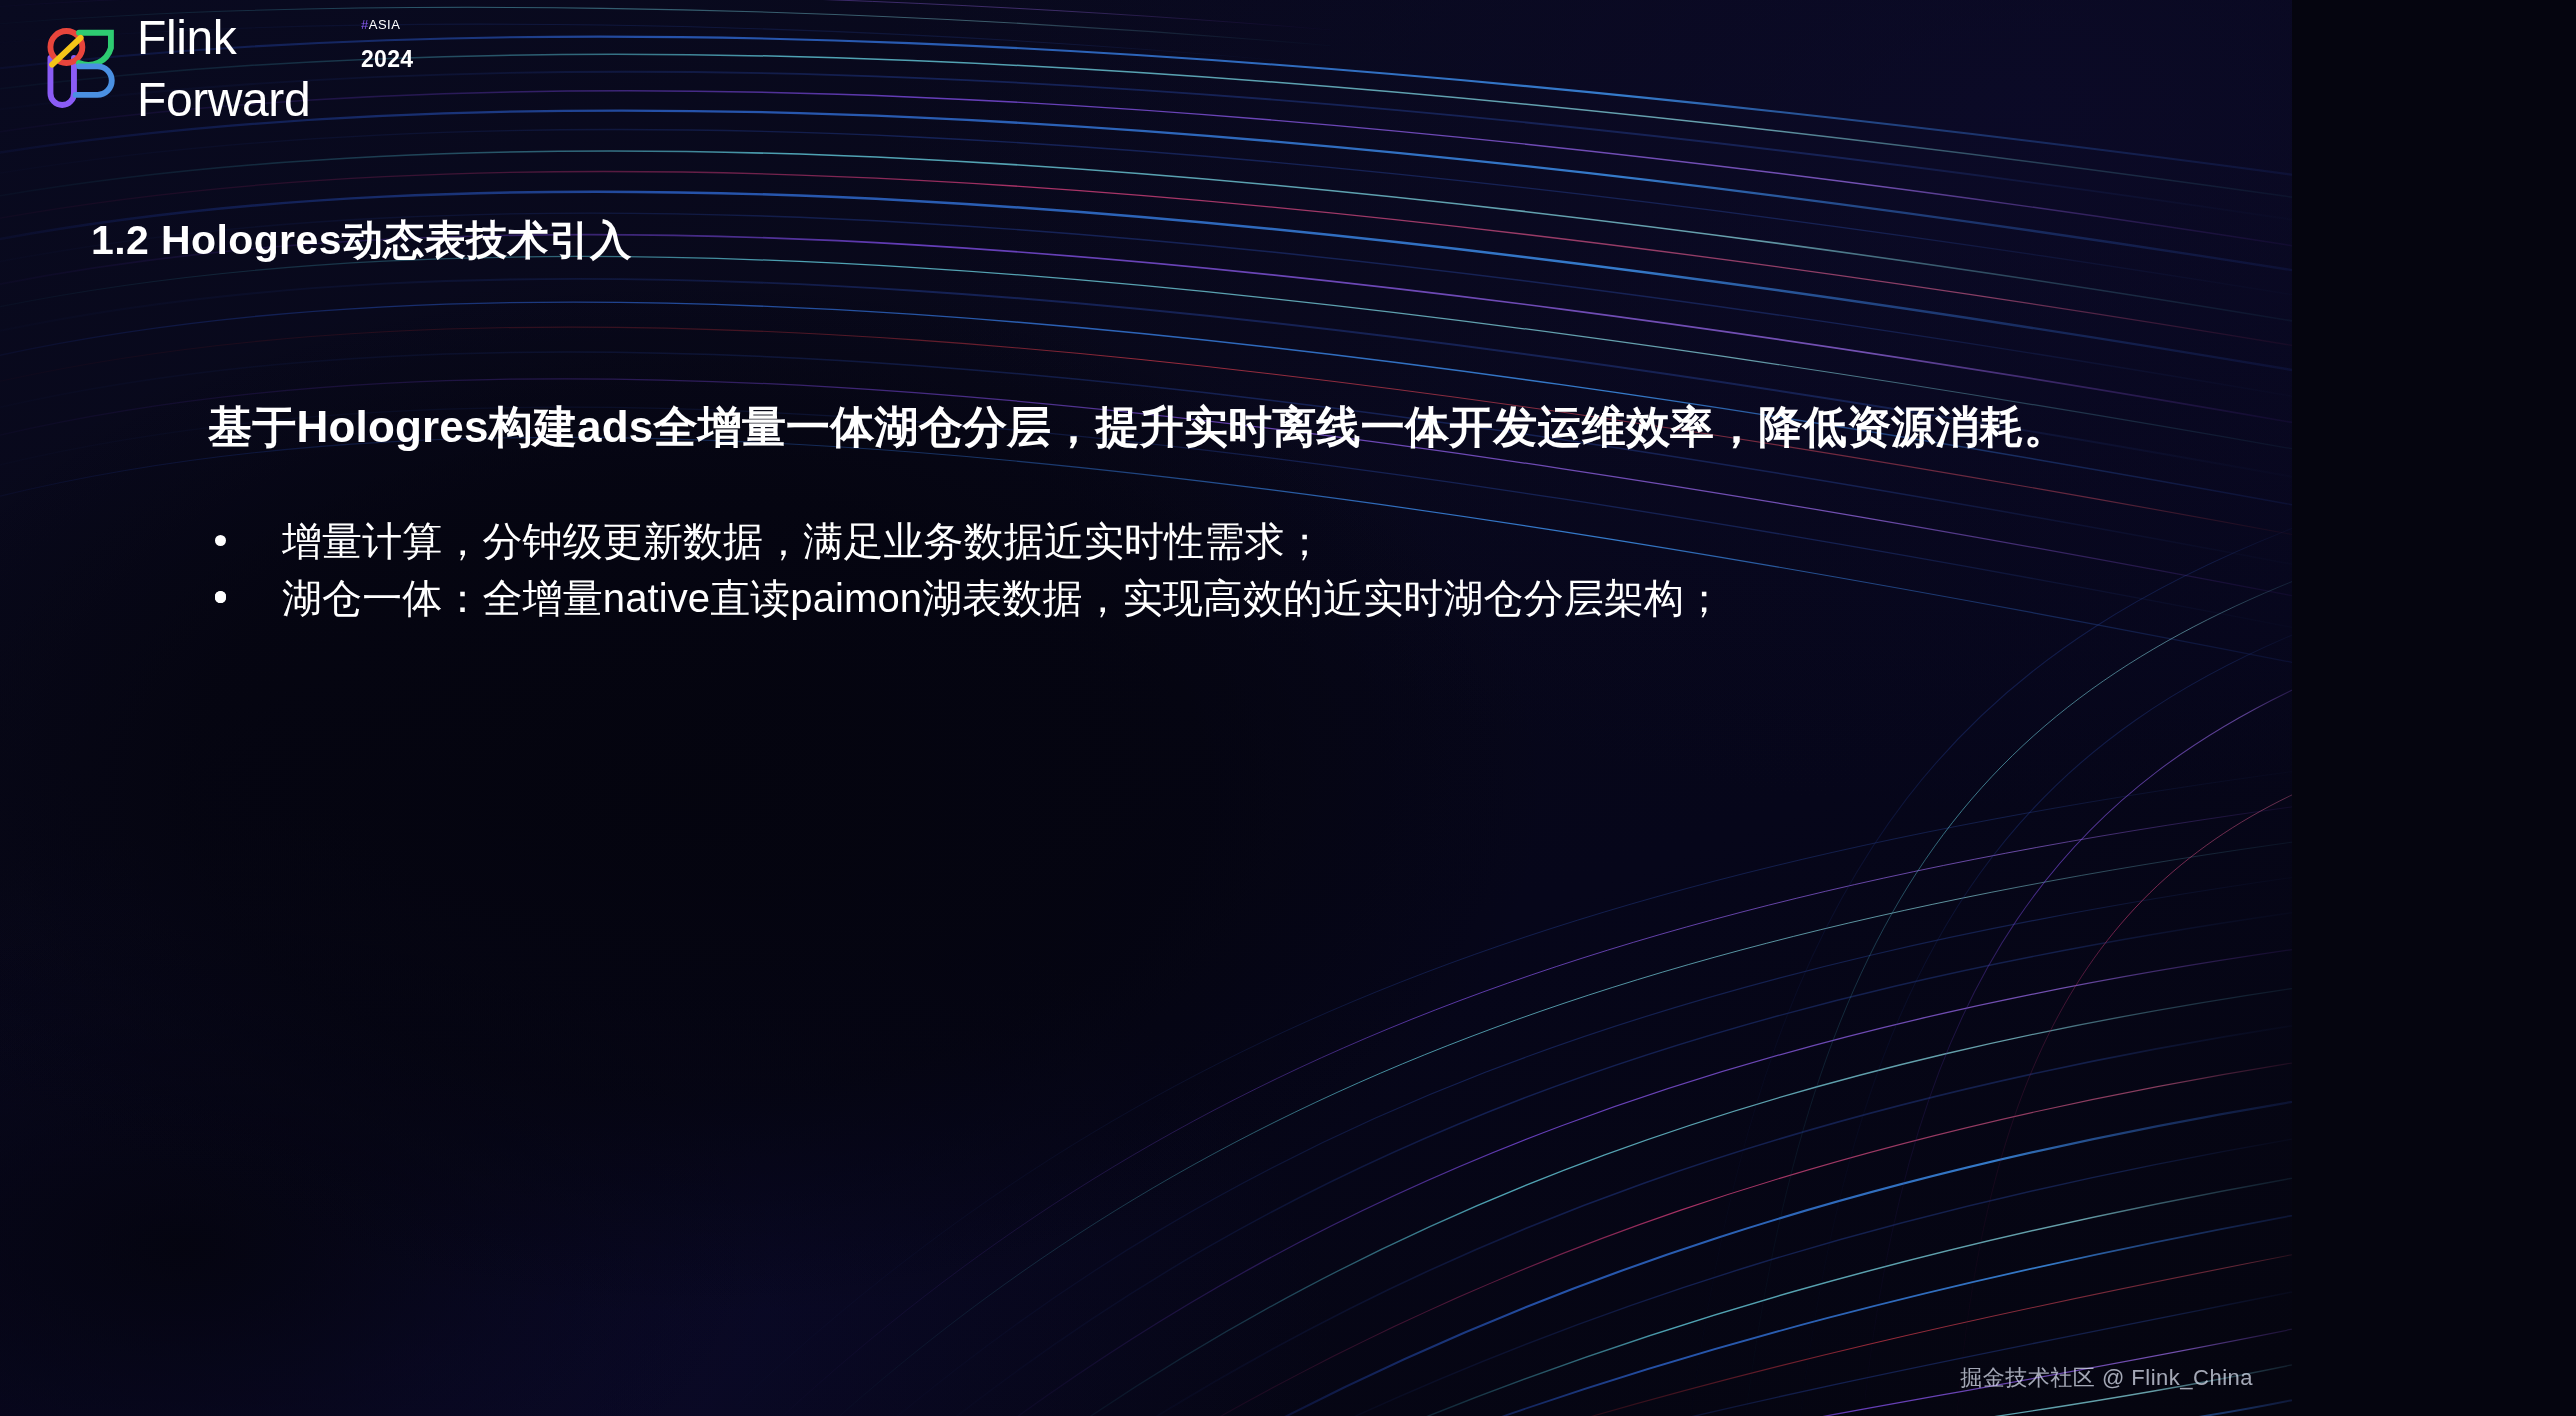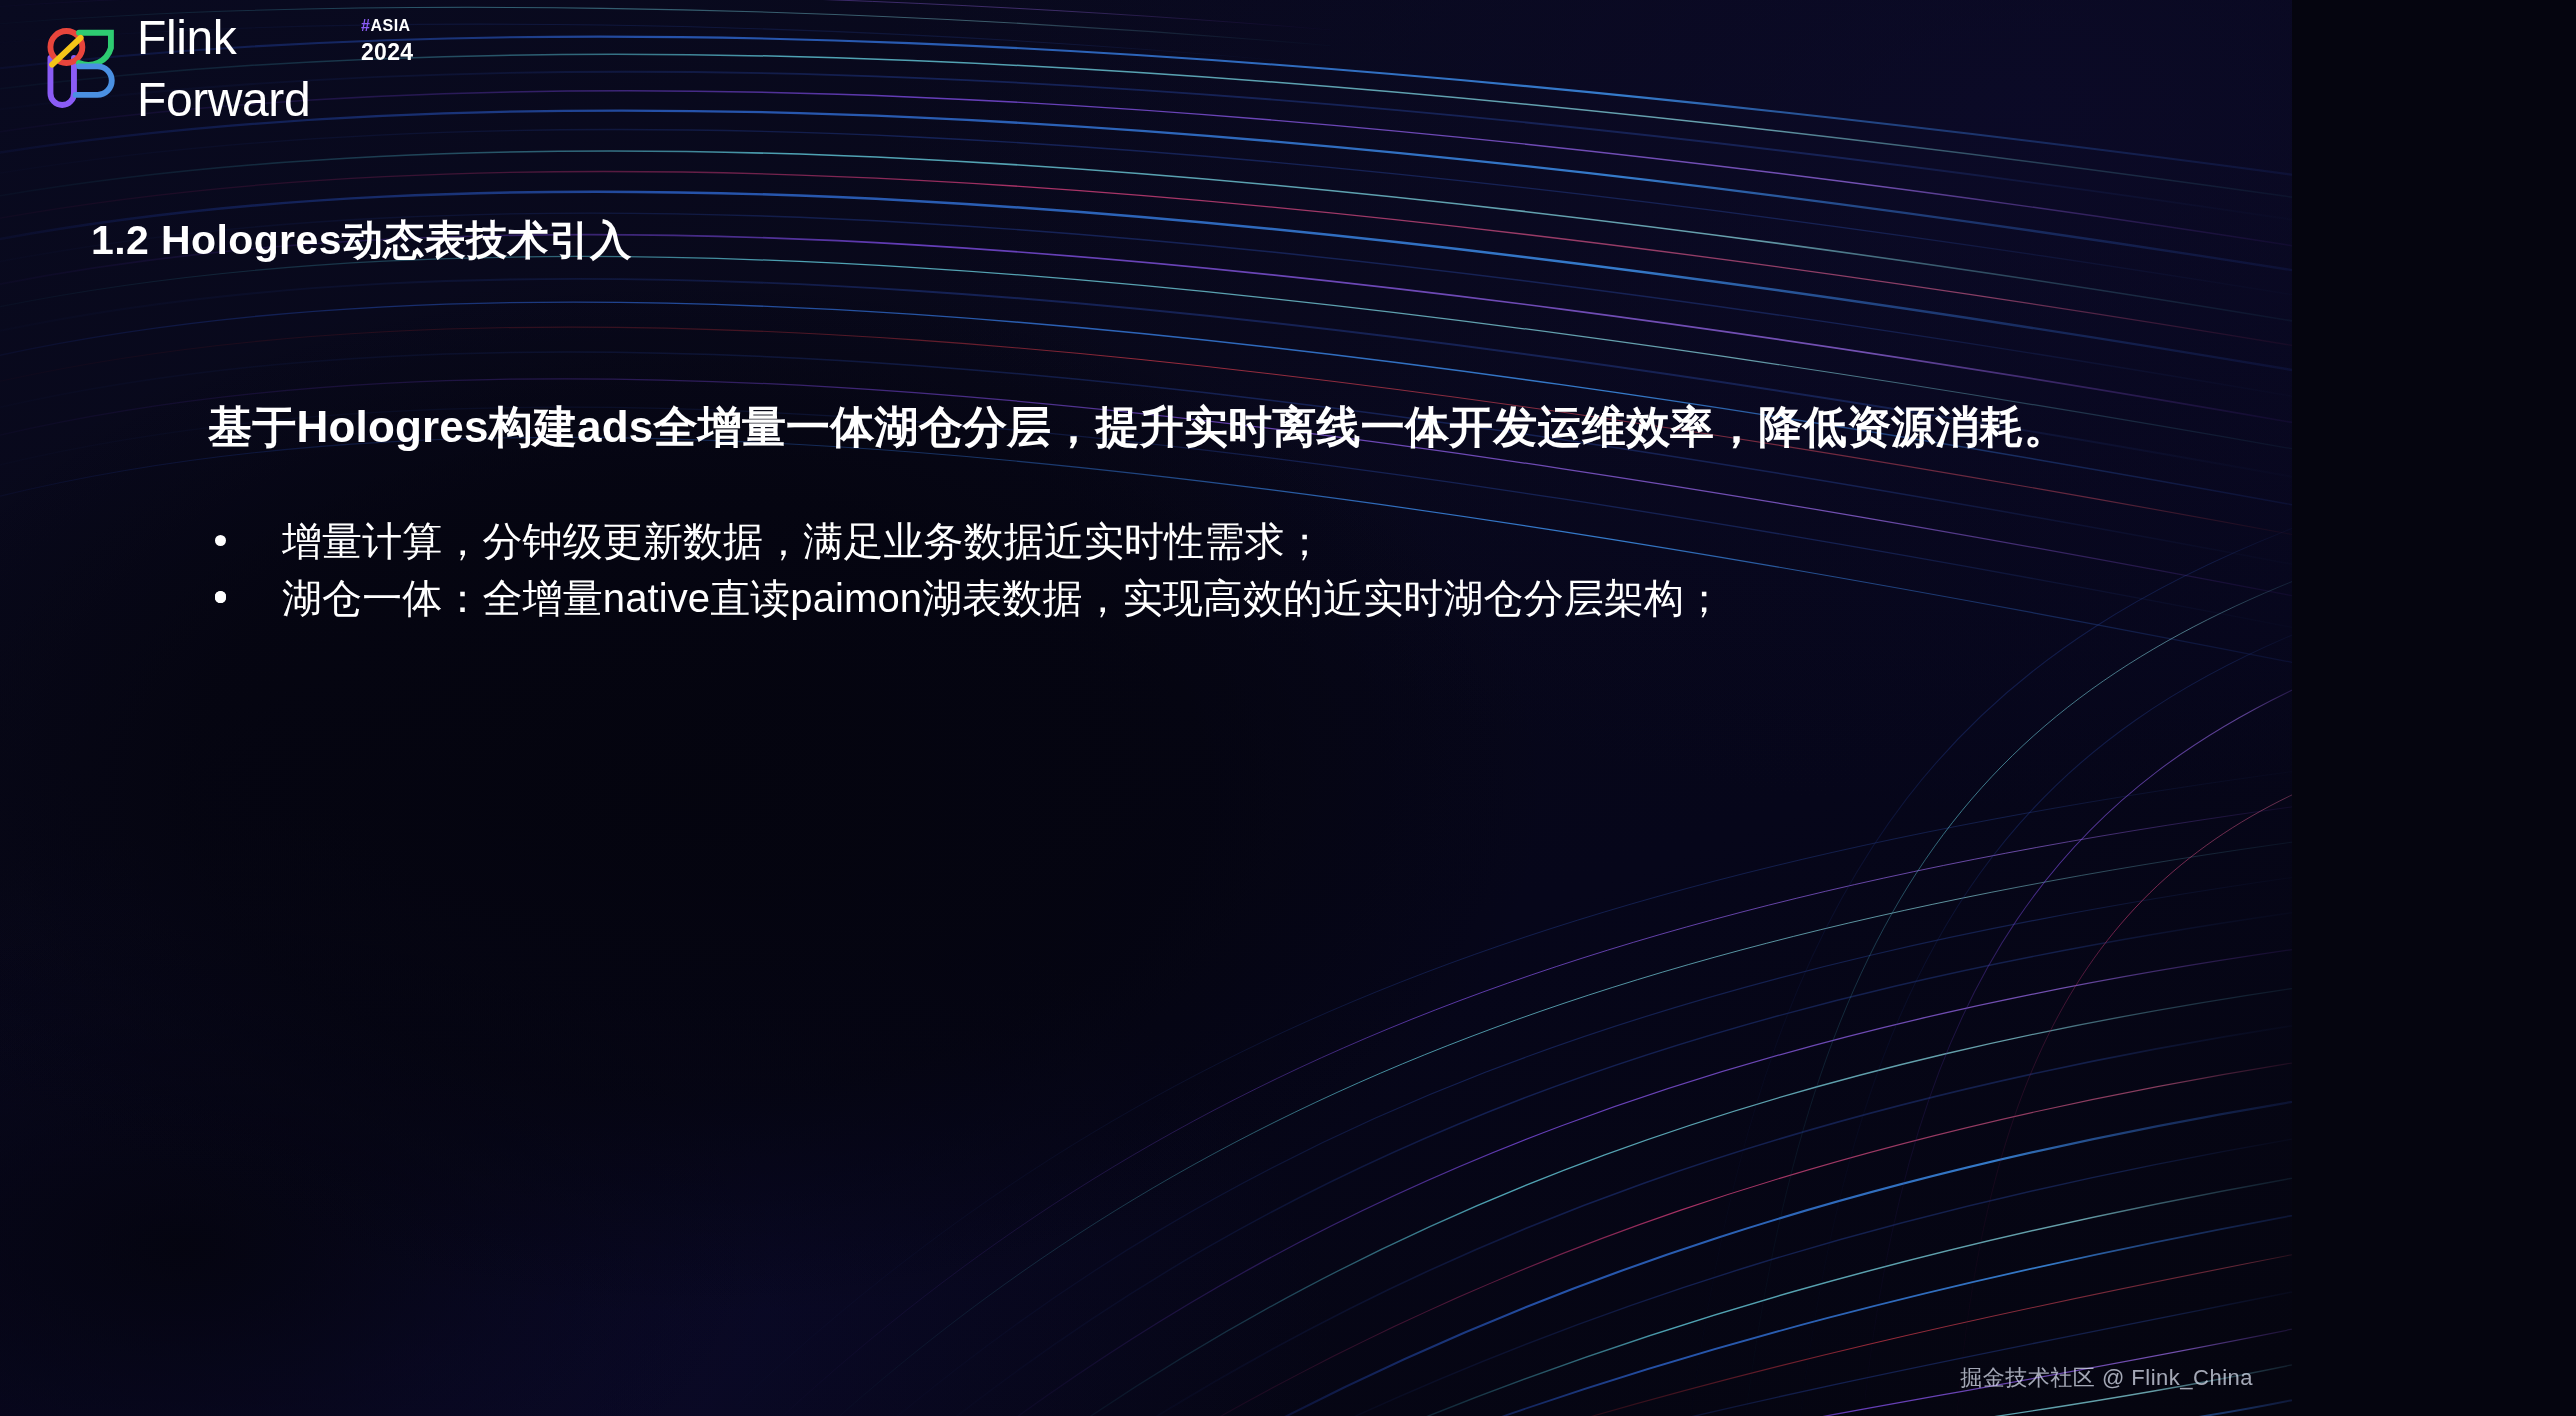--- a/index.html
+++ b/index.html
@@ -65,34 +65,34 @@
   .logo-badge {
     position: absolute;
     left: 224px;
     top: 3.5px;
     font-size: 0;
     line-height: 1;
     text-align: left;
     white-space: nowrap;
   }
   .badge-asia {
-    font-size: 16px;
-    font-weight: 700;
+    font-size: 13px;
+    font-weight: 400;
     letter-spacing: 0.5px;
     color: #ffffff;
     display: block;
   }
   .badge-asia .hash { color: #8b5cf6; }
   .badge-year {
     display: block;
     font-size: 23px;
     font-weight: 700;
     color: #ffffff;
     letter-spacing: 0.3px;
-    margin-top: 7px;
+    margin-top: 17px;
   }
 
   
   .slide-title {
     position: absolute;
     left: 91px;
     top: 186px;
     color: #ffffff;
     font-size: 41px;
     font-weight: 700;

